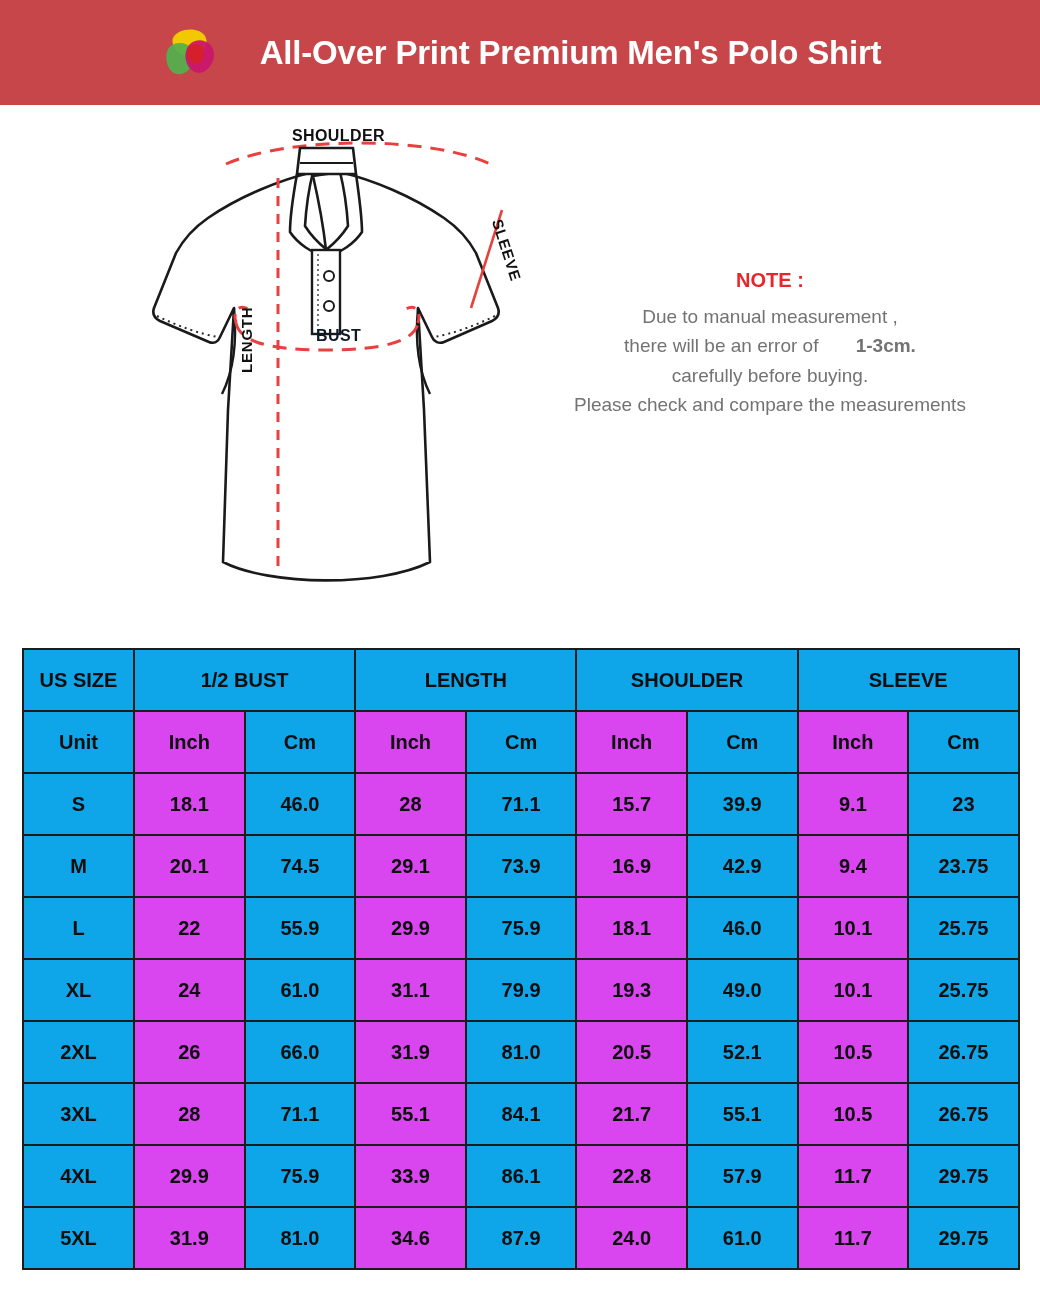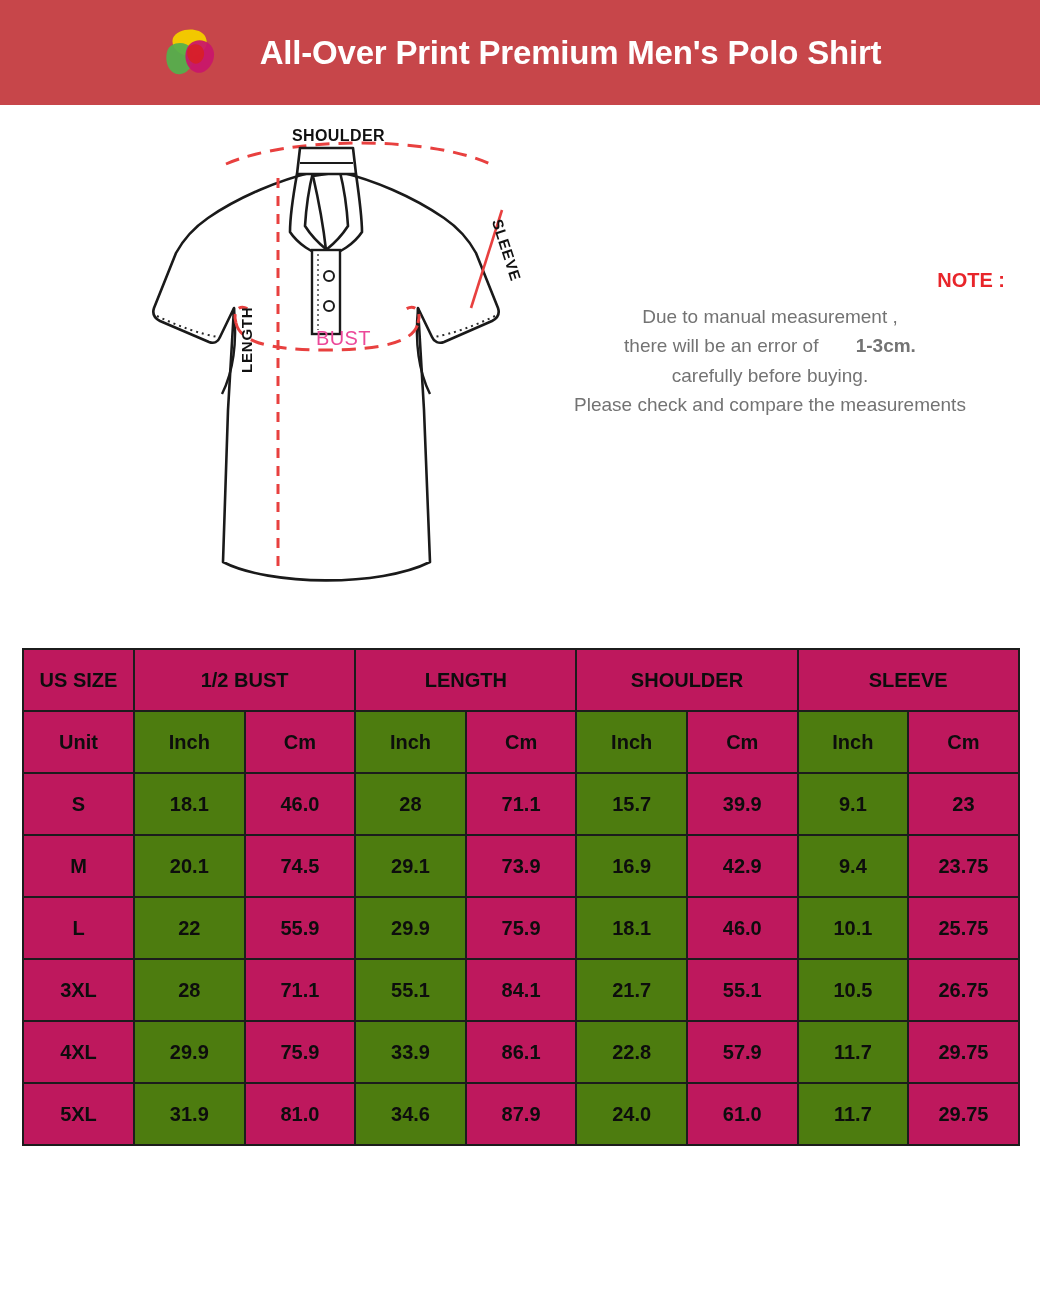--- a/index.html
+++ b/index.html
@@ -69,21 +69,20 @@
     top: 160px;
     width: 470px;
     text-align: center;
     line-height: 1.55;
   }
   .note-heading {
     color: #e8252a;
     font-size: 20px;
     font-weight: bold;
     margin-bottom: 6px;
-    text-align: right;
   }
   .note-line {
     color: #737373;
     font-size: 19px;
     font-weight: normal;
   }
   .note-line .emph { font-weight: bold; margin-left: 32px; }
 
   
   .size-table-wrap {
@@ -108,22 +107,22 @@
   table.size-table th {
     height: 58px;
     font-size: 20px;
     font-weight: bold;
   }
   table.size-table td {
     height: 58px;
     font-size: 20px;
     font-weight: bold;
   }
-  .cell-shaded { background: #be185d; }
-  .cell-plain  { background: #4d7c0f; }
+  .cell-shaded { background: #0ea5e9; }
+  .cell-plain  { background: #d946ef; }
 
   .col-size  { width: 111px; }
   .col-meas  { width: 110.6px; }
 </style>
 </head>
 <body>
 
 <div class="header-band">
   <div class="brand-logo">
     <svg width="62" height="62" viewBox="0 0 62 62" xmlns="http://www.w3.org/2000/svg">
@@ -202,21 +201,21 @@
       <line x1="148" y1="68" x2="148" y2="462" stroke="#e8403f" stroke-width="3" stroke-dasharray="10,8"></line>
 
       <line x1="372" y1="100" x2="341" y2="198" stroke="#e8403f" stroke-width="2.6"></line>
     </svg>
   </div>
 
   <div style="position:absolute;left:292px;top:22px;font-size:16px;font-weight:bold;color:#111;letter-spacing:0.4px;">SHOULDER</div>
 
   <div style="position:absolute;left:505px;top:112px;font-size:15px;font-weight:bold;color:#111;letter-spacing:0.8px;transform:rotate(72deg);transform-origin:left top;">SLEEVE</div>
 
-  <div style="position:absolute;left:316px;top:222px;font-size:20px;font-weight:normal;color:#ec4899;letter-spacing:0.4px;">BUST</div>
+  <div style="position:absolute;left:316px;top:222px;font-size:16px;font-weight:bold;color:#0f172a;letter-spacing:0.4px;">BUST</div>
 
   <div style="position:absolute;left:238px;top:268px;font-size:15px;font-weight:bold;color:#111;letter-spacing:0.8px;transform:rotate(-90deg);transform-origin:left top;white-space:nowrap;">LENGTH</div>
 
   <div class="note-block">
     <div class="note-heading">NOTE :</div>
     <div class="note-line">Due to manual measurement ,</div>
     <div class="note-line"><span>there will be an error of </span><span class="emph">1-3cm.</span></div>
     <div class="note-line">carefully before buying.</div>
     <div class="note-line">Please check and compare the measurements</div>
   </div>
@@ -283,20 +282,42 @@
           <td class="cell-plain">22</td>
           <td class="cell-shaded">55.9</td>
           <td class="cell-plain">29.9</td>
           <td class="cell-shaded">75.9</td>
           <td class="cell-plain">18.1</td>
           <td class="cell-shaded">46.0</td>
           <td class="cell-plain">10.1</td>
           <td class="cell-shaded">25.75</td>
         </tr>
         <tr>
+          <td class="cell-shaded">XL</td>
+          <td class="cell-plain">24</td>
+          <td class="cell-shaded">61.0</td>
+          <td class="cell-plain">31.1</td>
+          <td class="cell-shaded">79.9</td>
+          <td class="cell-plain">19.3</td>
+          <td class="cell-shaded">49.0</td>
+          <td class="cell-plain">10.1</td>
+          <td class="cell-shaded">25.75</td>
+        </tr>
+        <tr>
+          <td class="cell-shaded">2XL</td>
+          <td class="cell-plain">26</td>
+          <td class="cell-shaded">66.0</td>
+          <td class="cell-plain">31.9</td>
+          <td class="cell-shaded">81.0</td>
+          <td class="cell-plain">20.5</td>
+          <td class="cell-shaded">52.1</td>
+          <td class="cell-plain">10.5</td>
+          <td class="cell-shaded">26.75</td>
+        </tr>
+        <tr>
           <td class="cell-shaded">3XL</td>
           <td class="cell-plain">28</td>
           <td class="cell-shaded">71.1</td>
           <td class="cell-plain">55.1</td>
           <td class="cell-shaded">84.1</td>
           <td class="cell-plain">21.7</td>
           <td class="cell-shaded">55.1</td>
           <td class="cell-plain">10.5</td>
           <td class="cell-shaded">26.75</td>
         </tr>

